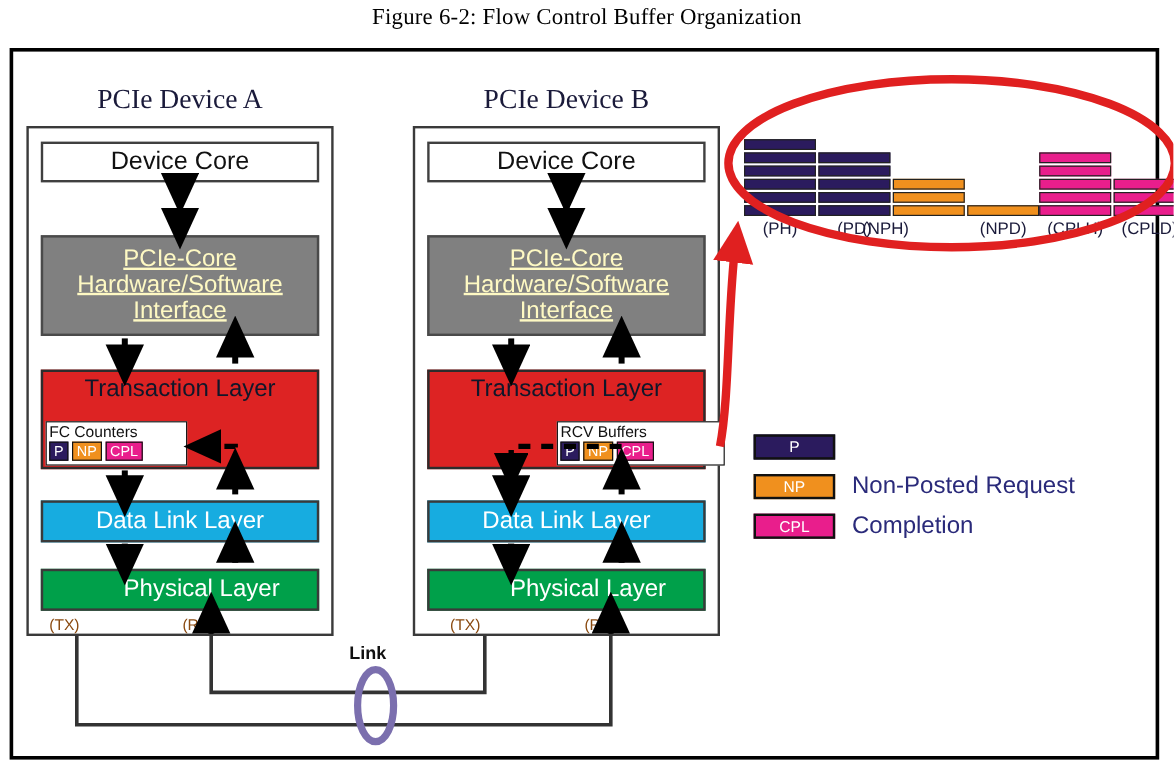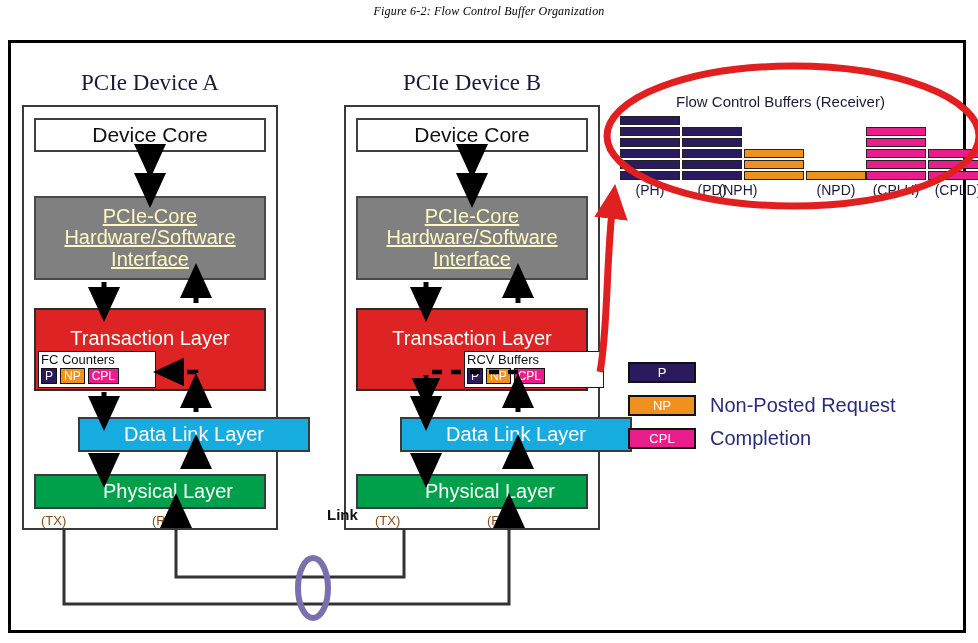--- a/index.html
+++ b/index.html
@@ -1,21 +1,21 @@
 <!DOCTYPE html>
 <html><head>
 <meta charset="utf-8">
 <style>
   html,body{margin:0;padding:0;background:#ffffff;}
   body{width:978px;height:643px;font-family:"Liberation Sans",sans-serif;overflow:hidden;}
   #root{position:relative;width:978px;height:643px;}
 
   .fig-title{
     position:absolute;left:0;top:4px;width:978px;text-align:center;
-    font-family:"Liberation Serif",serif;font-style:italic;font-size:12px;color:#000;
+    font-family:"Liberation Serif",serif;font-size:19px;color:#000;
     letter-spacing:.2px;
   }
 
   .outer-frame{
     position:absolute;left:8px;top:40px;width:958px;height:593px;
     border:3px solid #000;background:#fff;box-sizing:border-box;
   }
 
   .dev-title{
     position:absolute;font-size:23px;color:#1a1a3a;text-align:center;white-space:nowrap;font-family:Liberation Serif, serif;
@@ -24,23 +24,23 @@
     position:absolute;border:2px solid #3a3a3a;background:#fff;box-sizing:border-box;
   }
 
   .blk{
     position:absolute;box-sizing:border-box;display:flex;align-items:center;
     justify-content:center;text-align:center;line-height:1.08;
     border:2px solid #404040;
   }
   .blk-core{background:#fff;color:#111;font-size:21px;}
   .blk-iface{background:#808080;color:#fef9c3;font-size:20px;border-color:#4a4a4a;text-decoration:underline;}
-  .blk-tl{background:#dd2323;color:#ffffff;font-size:20px;border-color:#2c2c2c;
-          align-items:flex-start;padding-top:18px;}
-  .blk-dll{background:#17ace0;color:#fff;font-size:20px;border-color:#3a3a3a;margin-left:44px;}
+  .blk-tl{background:#dd2323;color:#0f172a;font-size:20px;border-color:#2c2c2c;
+          align-items:flex-start;padding-top:4px;}
+  .blk-dll{background:#17ace0;color:#fff;font-size:20px;border-color:#3a3a3a;}
   .blk-phy{background:#00a04a;color:#fff;font-size:20px;border-color:#3a3a3a;padding-left:36px;}
 
   .fcbox{
     position:absolute;background:#fff;border:1px solid #1a1a1a;box-sizing:border-box;
     padding:1px 2px 2px 2px;
   }
   .fcbox .fct{font-size:13px;color:#111;line-height:1.05;white-space:nowrap;text-align:left;}
   .fcchips{display:flex;gap:3px;margin-top:1px;}
   .chip{
     font-size:12px;color:#fff;border:1px solid #111;box-sizing:border-box;
@@ -139,23 +139,22 @@
     </div>
   </div>
 
   <div class="blk blk-dll" style="left:356px;top:417px;width:232px;height:35px;">Data Link Layer</div>
 
   <div class="blk blk-phy" style="left:356px;top:474px;width:232px;height:35px;">Physical Layer</div>
 
   <div class="txrx" style="left:375px;top:513px;">(TX)</div>
   <div class="txrx" style="left:487px;top:513px;">(RX)</div>
 
-  <div class="lbl-link" style="left:291px;top:506px;margin-left:36px;">Link</div>
-
-  <div class="buf-title" style="left:676px;top:93px;">Flow Control Buffers (Receiver)</div>
+  <div class="lbl-link" style="left:291px;top:536px;">Link</div>
+
 
   <div class="bufgroup" id="bg0" style="left:620px;top:110px;height:70px;justify-content:flex-start;">
       <div class="bar bar-p"></div>
       <div class="bar bar-p"></div>
       <div class="bar bar-p"></div>
       <div class="bar bar-p"></div>
       <div class="bar bar-p"></div>
       <div class="bar bar-p"></div>
     </div>
   <div class="buflbl" style="left:620px;top:182px;width:60px;">(PH)</div>

